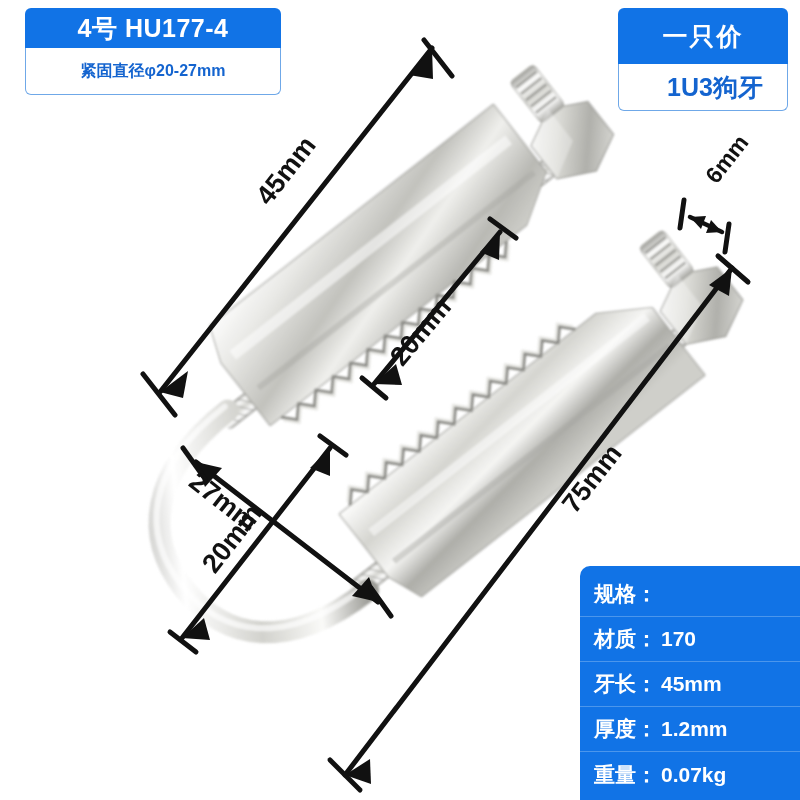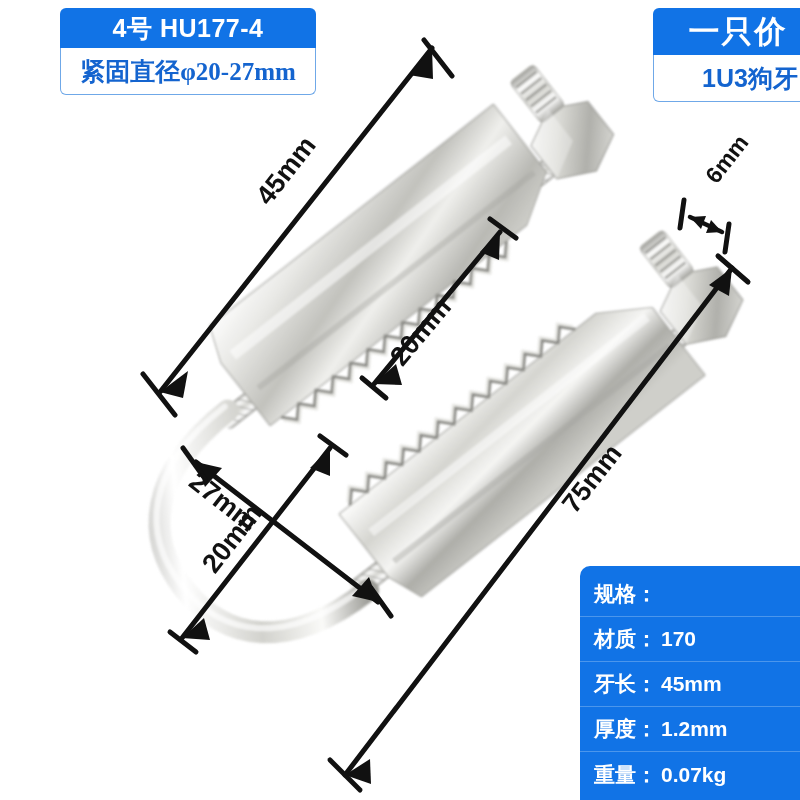--- a/index.html
+++ b/index.html
@@ -7,40 +7,40 @@
     width:800px;height:800px;
     background:#ffffff;
     font-family:"Liberation Sans","DejaVu Sans",sans-serif;
     overflow:hidden;
     position:relative;
   }
   #stage{position:absolute;left:0;top:0;width:800px;height:800px;}
   .layer{position:absolute;left:0;top:0;width:800px;height:800px;}
 
   
-  .label-card{position:absolute;margin-left:35px;}
+  .label-card{position:absolute;}
   .label-head{
     background:#1173e6;color:#ffffff;
     border-radius:6px 6px 0 0;
     text-align:center;font-weight:bold;
     letter-spacing:0.5px;
     display:flex;align-items:center;justify-content:center;
   }
   .label-body{
     background:#ffffff;color:#1464cf;
     border:1.5px solid #6fa8e8;border-top:none;
     border-radius:0 0 6px 6px;
     text-align:center;font-weight:bold;
     display:flex;align-items:center;justify-content:center;
   }
   #card-left{left:25px;top:8px;width:256px;}
   #card-left .label-head{height:40px;font-size:25px;}
-  #card-left .label-body{height:46px;font-size:25px;font-family:Liberation Serif, serif;}
+  #card-left .label-body{height:46px;font-size:16px;}
   #card-right{left:618px;top:8px;width:170px;}
-  #card-right .label-head{height:47px;font-size:31px;letter-spacing:2px;}
+  #card-right .label-head{height:56px;font-size:25px;letter-spacing:2px;}
   #card-right .label-body{height:46px;font-size:25px;padding-left:24px;}
 
   
   #spec-table{
     position:absolute;left:580px;top:566px;width:224px;height:240px;
     background:#1173e6;color:#ffffff;
     border-radius:10px 0 0 0;
     box-sizing:border-box;
     padding:6px 0 0 0;
     overflow:hidden;

